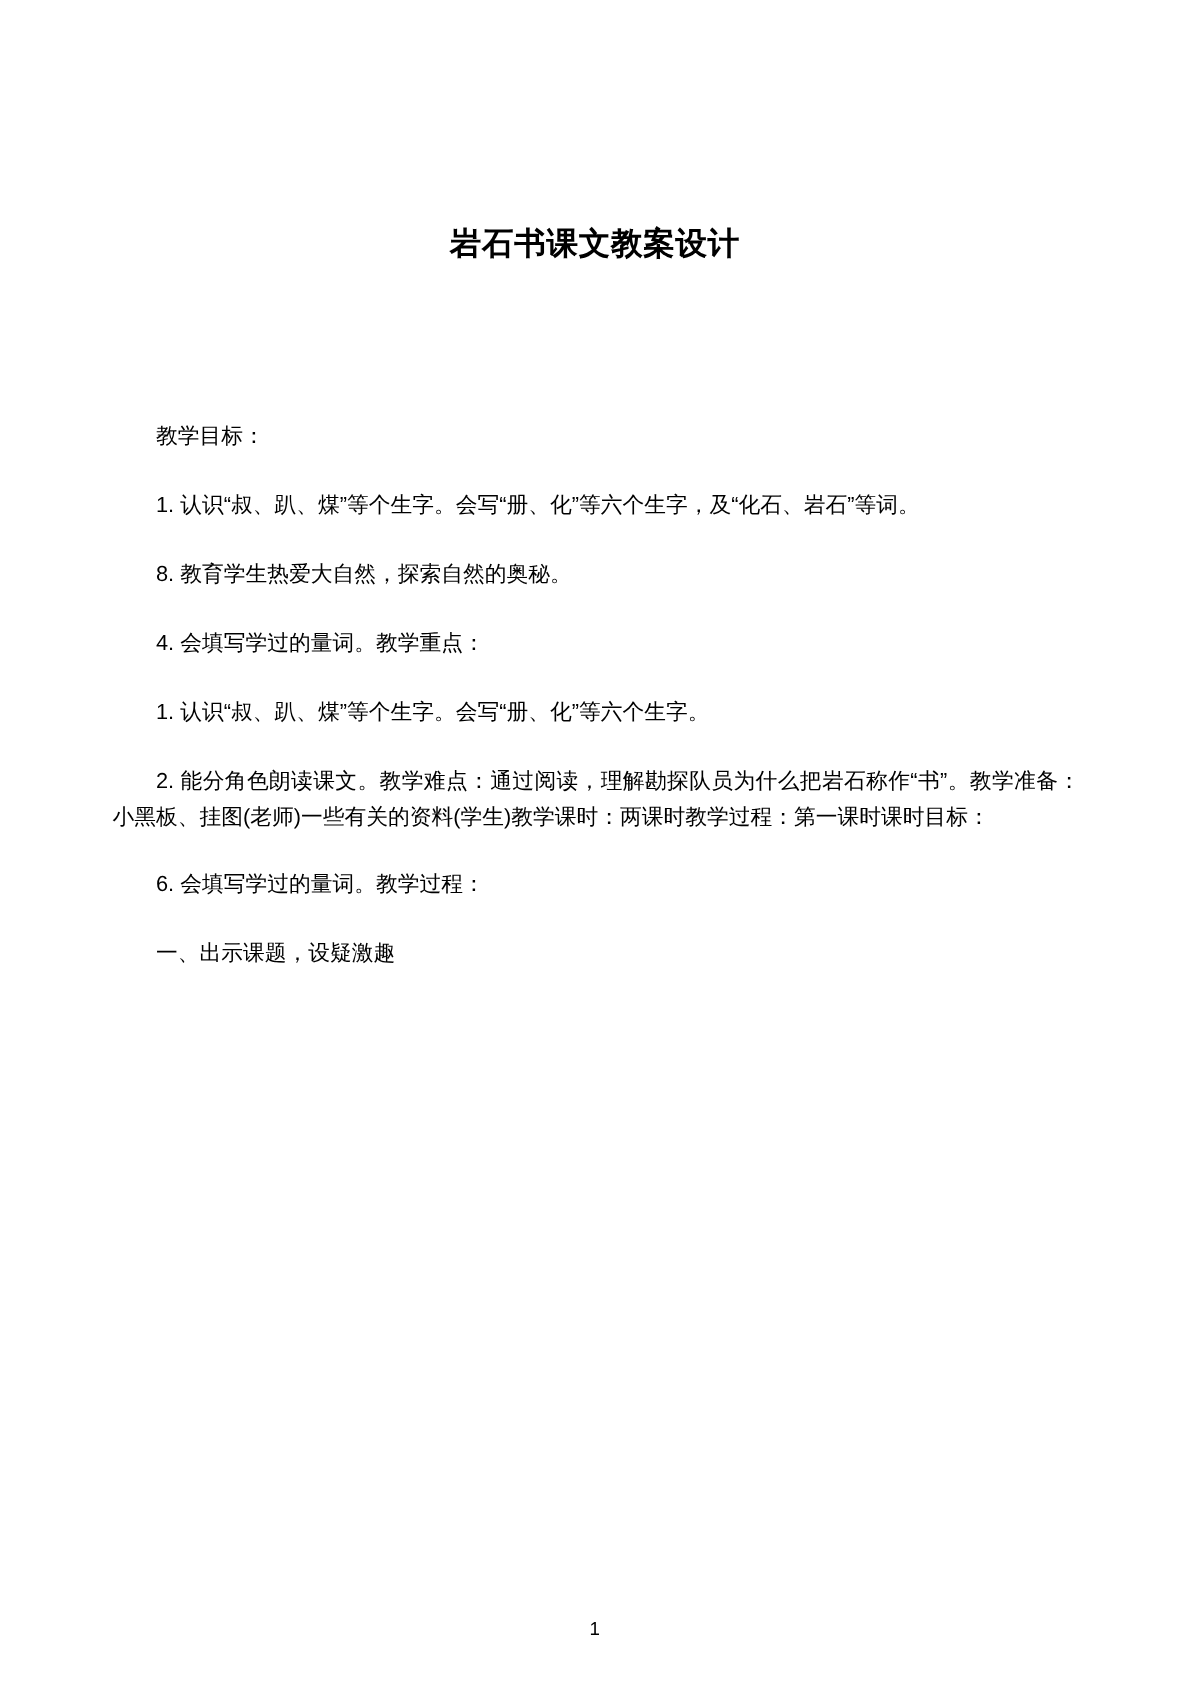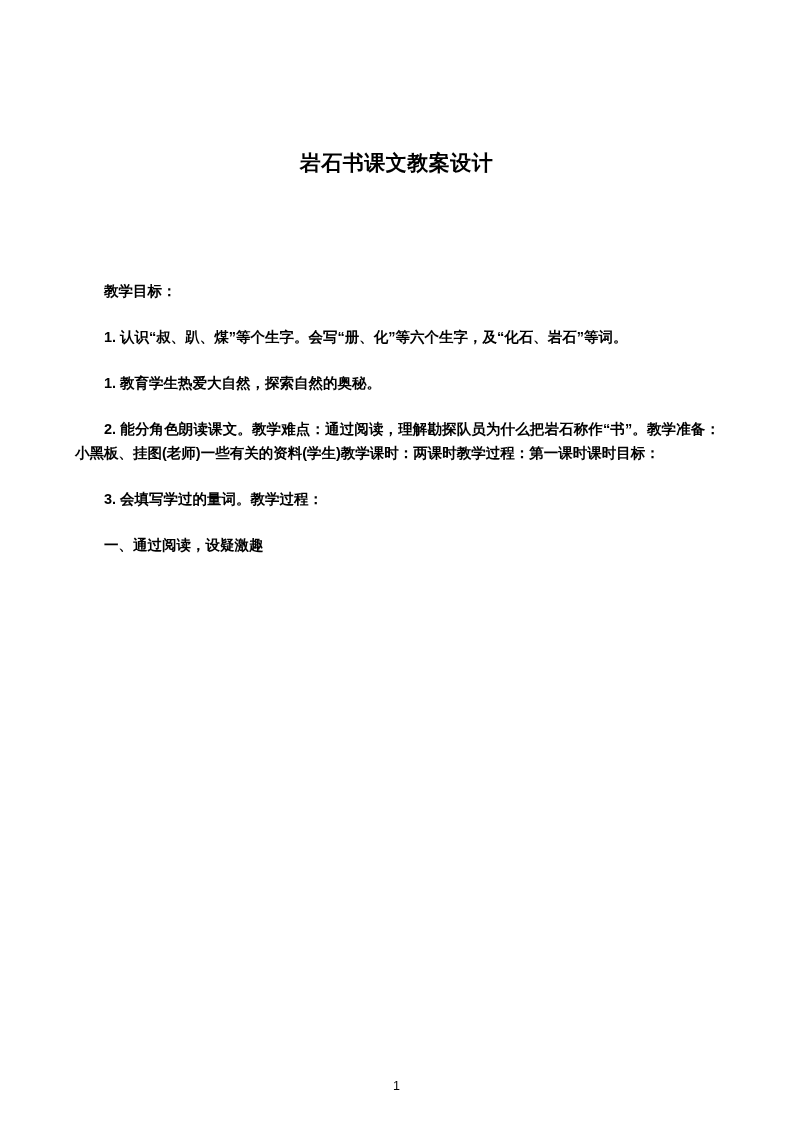--- a/index.html
+++ b/index.html
@@ -38,21 +38,20 @@
     top: 280px;
     left: 75px;
     width: 645px;
   }
   .para {
     font-size: 14.5px;
     line-height: 1.65;
     text-align: justify;
     margin: 0 0 22px 0;
     text-indent: 2em;
-    font-weight: bold;
   }
   .page-number {
     position: absolute;
     bottom: 29px;
     left: 0;
     width: 793px;
     text-align: center;
     font-size: 12.5px;
     color: #000;
   }
@@ -60,21 +59,23 @@
 </head>
 <body>
 
 <div class="page">
 
   <h1 class="doc-title">岩石书课文教案设计</h1>
 
   <div class="body-area">
     <p class="para">教学目标：</p>
     <p class="para">1. 认识“叔、趴、煤”等个生字。会写“册、化”等六个生字，及“化石、岩石”等词。</p>
-    <p class="para">1. 教育学生热爱大自然，探索自然的奥秘。</p>
+    <p class="para">8. 教育学生热爱大自然，探索自然的奥秘。</p>
+    <p class="para">4. 会填写学过的量词。教学重点：</p>
+    <p class="para">1. 认识“叔、趴、煤”等个生字。会写“册、化”等六个生字。</p>
     <p class="para">2. 能分角色朗读课文。教学难点：通过阅读，理解勘探队员为什么把岩石称作“书”。教学准备：小黑板、挂图(老师)一些有关的资料(学生)教学课时：两课时教学过程：第一课时课时目标：</p>
-    <p class="para">3. 会填写学过的量词。教学过程：</p>
-    <p class="para">一、通过阅读，设疑激趣</p>
+    <p class="para">6. 会填写学过的量词。教学过程：</p>
+    <p class="para">一、出示课题，设疑激趣</p>
   </div>
 
   <div class="page-number">1</div>
 
 </div>
 
 </body></html>

